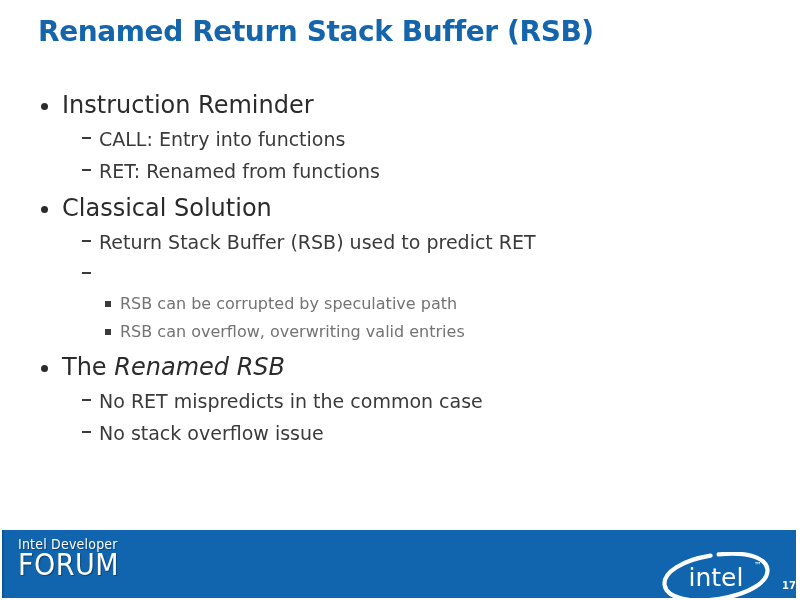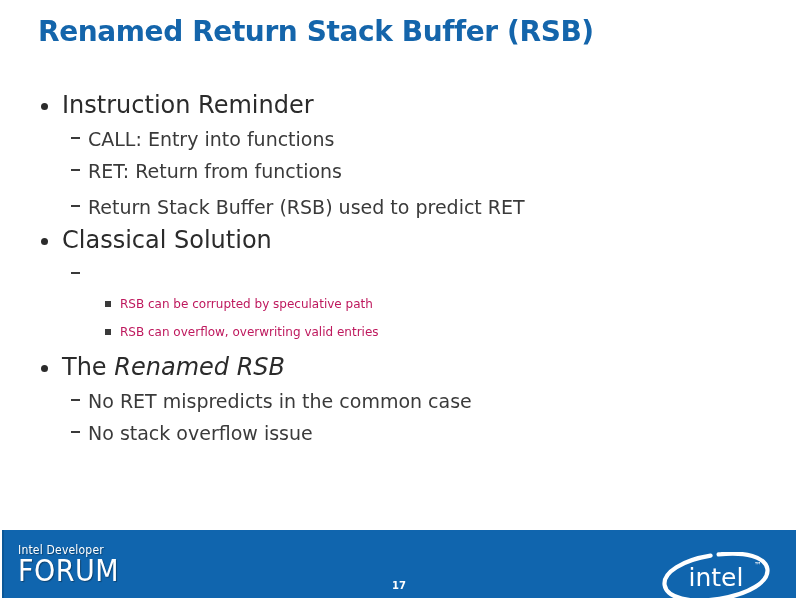--- a/index.html
+++ b/index.html
@@ -63,37 +63,38 @@
     border-radius: 50%;
   }
 
   
   .lvl2 {
     padding-left: 88px;
     font-size: 19px;
     line-height: 32px;
     height: 32px;
     color: #3a3a3a;
+    margin-left: 11px;
   }
   .lvl2 .bullet {
     position: absolute;
     left: 71px;
     top: 14px;
     width: 9px;
     height: 2px;
     background: #3a3a3a;
   }
 
   
   .lvl3 {
     padding-left: 120px;
-    font-size: 12px;
+    font-size: 16px;
     line-height: 28px;
     height: 28px;
-    color: #be185d;
+    color: #737373;
   }
   .lvl3 .bullet {
     position: absolute;
     left: 105px;
     top: 11px;
     width: 6px;
     height: 6px;
     background: #3a3a3a;
   }
 
@@ -117,41 +118,40 @@
 
   #idf-logo {
     position: absolute;
     left: 16px;
     top: 8px;
     color: #ffffff;
     text-shadow: 1px 1px 1px rgba(0,0,0,0.35);
   }
   #idf-logo .idf-top {
     font-family: "DejaVu Sans Condensed", "Liberation Sans Narrow", "Liberation Sans", sans-serif;
-    font-size: 12px;
+    font-size: 14px;
     letter-spacing: 0.2px;
     line-height: 13px;
     white-space: nowrap;
-    margin-top: 6px;
   }
   #idf-logo .idf-bottom {
     font-family: "DejaVu Sans Condensed", "Liberation Sans Narrow", "Liberation Sans", sans-serif;
     font-size: 30px;
     font-weight: normal;
     letter-spacing: 0.5px;
     line-height: 28px;
     white-space: nowrap;
   }
 
   #page-number {
     position: absolute;
     left: 0;
     top: 50px;
     width: 794px;
-    text-align: center;
+    text-align: right;
     color: #ffffff;
     font-family: "DejaVu Sans", sans-serif;
     font-size: 10px;
     font-weight: bold;
   }
 
   
   #intel-logo {
     position: absolute;
     right: 20px;
@@ -175,33 +175,33 @@
       <span>Instruction Reminder</span>
     </div>
 
     <div class="row lvl2">
       <span class="bullet"></span>
       <span>CALL: Entry into functions</span>
     </div>
 
     <div class="row lvl2">
       <span class="bullet"></span>
-      <span>RET: Return from functions</span>
+      <span>RET: Renamed from functions</span>
     </div>
 
     <div class="spacer-sm"></div>
 
+    <div class="row lvl1">
+      <span class="bullet"></span>
+      <span>Classical Solution</span>
+    </div>
+
     <div class="row lvl2">
       <span class="bullet"></span>
       <span>Return Stack Buffer (RSB) used to predict RET</span>
-    </div>
-
-    <div class="row lvl1">
-      <span class="bullet"></span>
-      <span>Classical Solution</span>
     </div>
 
     <div class="row lvl2">
       <span class="bullet"></span>
     </div>
 
     <div class="row lvl3">
       <span class="bullet"></span>
       <span>RSB can be corrupted by speculative path</span>
     </div>

